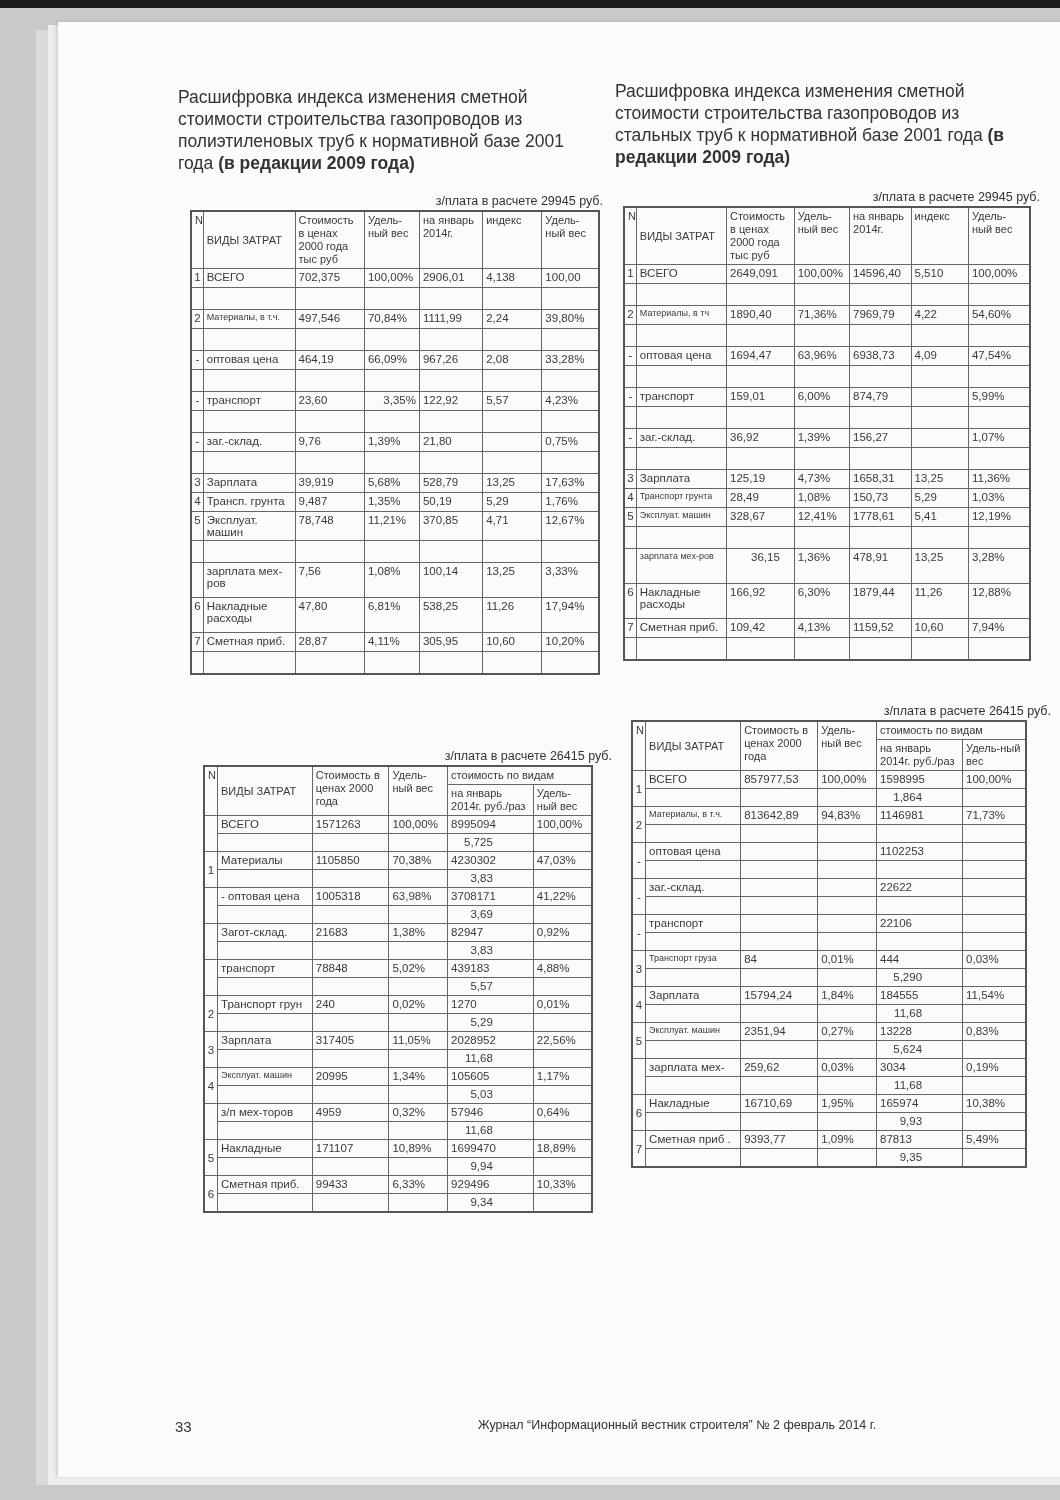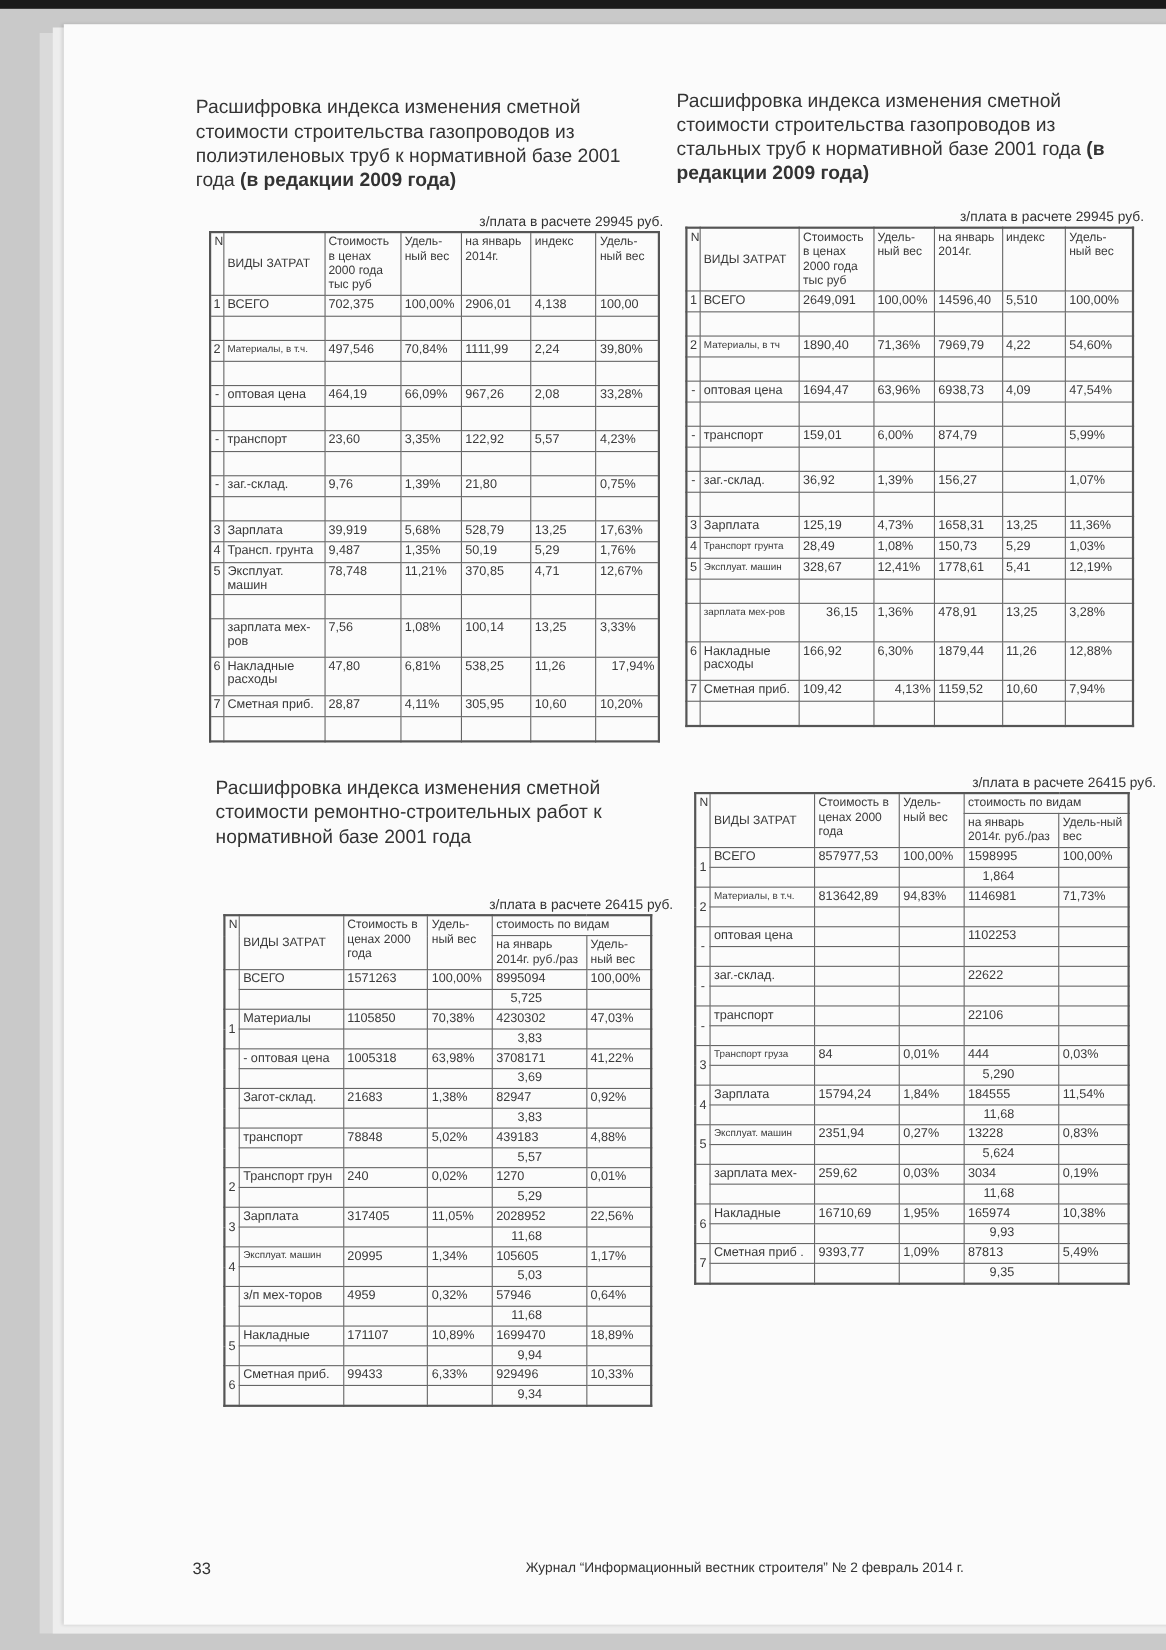--- a/index.html
+++ b/index.html
@@ -133,21 +133,21 @@
           <td style="height: 17px;"></td>
           <td style="height: 17px;"></td>
           <td style="height: 17px;"></td>
           <td style="height: 17px;"></td>
           <td style="height: 17px;"></td>
         </tr>
         <tr>
           <td class="n" style="height: 14px;">-</td>
           <td style="height: 14px;">транспорт</td>
           <td style="height: 14px;">23,60</td>
-          <td style="height: 14px;">3,35%</td>
+          <td style="height: 14px; text-align: right;">3,35%</td>
           <td style="height: 14px;">122,92</td>
           <td style="height: 14px;">5,57</td>
           <td style="height: 14px;">4,23%</td>
         </tr>
         <tr>
           <td class="n" style="height: 17px;"></td>
           <td style="height: 17px;"></td>
           <td style="height: 17px;"></td>
           <td style="height: 17px;"></td>
           <td style="height: 17px;"></td>
@@ -217,21 +217,21 @@
           <td style="height: 30px;">13,25</td>
           <td style="height: 30px;">3,33%</td>
         </tr>
         <tr>
           <td class="n" style="height: 30px;">6</td>
           <td style="height: 30px;">Накладные расходы</td>
           <td style="height: 30px;">47,80</td>
           <td style="height: 30px;">6,81%</td>
           <td style="height: 30px;">538,25</td>
           <td style="height: 30px;">11,26</td>
-          <td style="height: 30px; text-align: right;">17,94%</td>
+          <td style="height: 30px;">17,94%</td>
         </tr>
         <tr>
           <td class="n" style="height: 14px;">7</td>
           <td style="height: 14px;">Сметная приб.</td>
           <td style="height: 14px;">28,87</td>
           <td style="height: 14px;">4,11%</td>
           <td style="height: 14px;">305,95</td>
           <td style="height: 14px;">10,60</td>
           <td style="height: 14px;">10,20%</td>
         </tr>
@@ -414,40 +414,39 @@
           <td style="height: 30px;">166,92</td>
           <td style="height: 30px;">6,30%</td>
           <td style="height: 30px; margin-top: 24px;">1879,44</td>
           <td style="height: 30px;">11,26</td>
           <td style="height: 30px;">12,88%</td>
         </tr>
         <tr>
           <td class="n" style="height: 14px;">7</td>
           <td style="height: 14px;">Сметная приб.</td>
           <td style="height: 14px;">109,42</td>
-          <td style="height: 14px; text-align: right;">4,13%</td>
+          <td style="height: 14px;">4,13%</td>
           <td style="height: 14px;">1159,52</td>
           <td style="height: 14px;">10,60</td>
           <td style="height: 14px;">7,94%</td>
         </tr>
         <tr>
           <td class="n" style="height: 17px;"></td>
           <td style="height: 17px;"></td>
           <td style="height: 17px;"></td>
           <td style="height: 17px;"></td>
           <td style="height: 17px;"></td>
           <td style="height: 17px;"></td>
           <td style="height: 17px;"></td>
         </tr>
       </tbody>
   </table>
 </div>
 
 <div class="block" id="blk3" style="left:196px; top:705px; width:412px;">
-  <p class="title"><span>Расшифровка индекса изменения сметной стоимости ремонтно-строительных работ к нормативной базе 2001 года</span><b></b></p>
   <div class="salary" style="margin-top:44px; margin-right:-4px;">з/плата в расчете 26415 руб.</div>
   <table id="t3" style="width:390px; margin-left:7px;">
     <colgroup>
         <col style="width:12px">
         <col style="width:84px">
         <col style="width:68px">
         <col style="width:52px">
         <col style="width:76px">
         <col style="width:52px">
       </colgroup>

